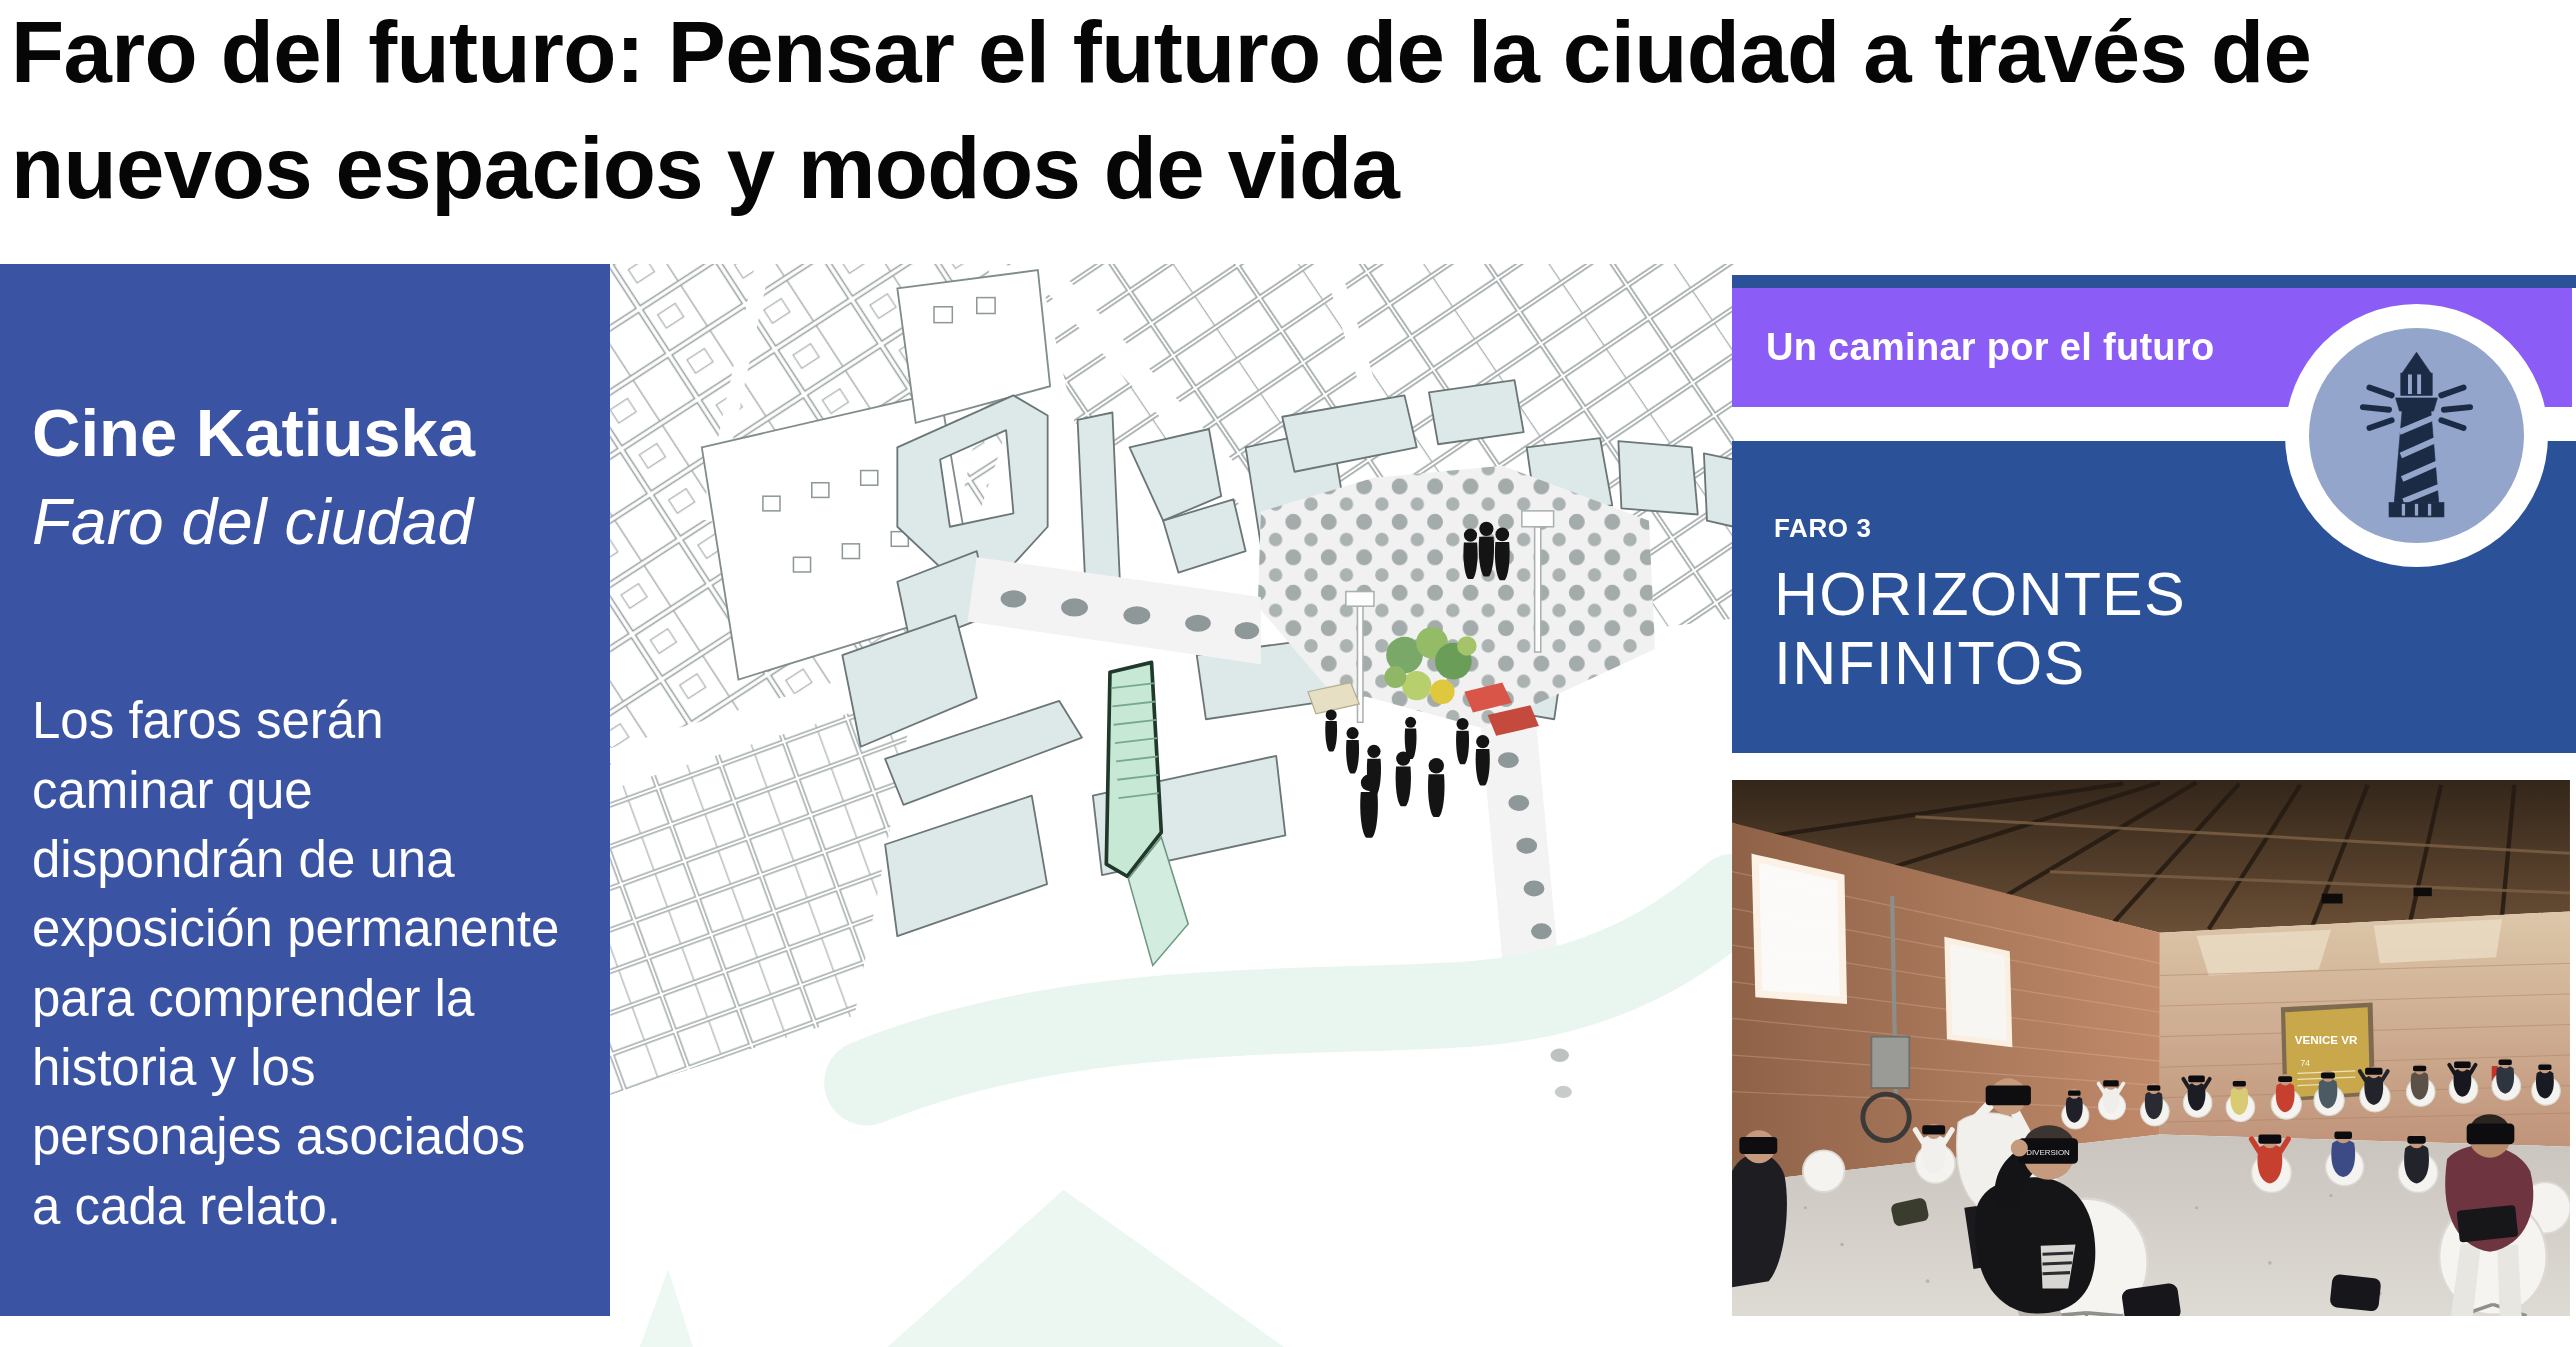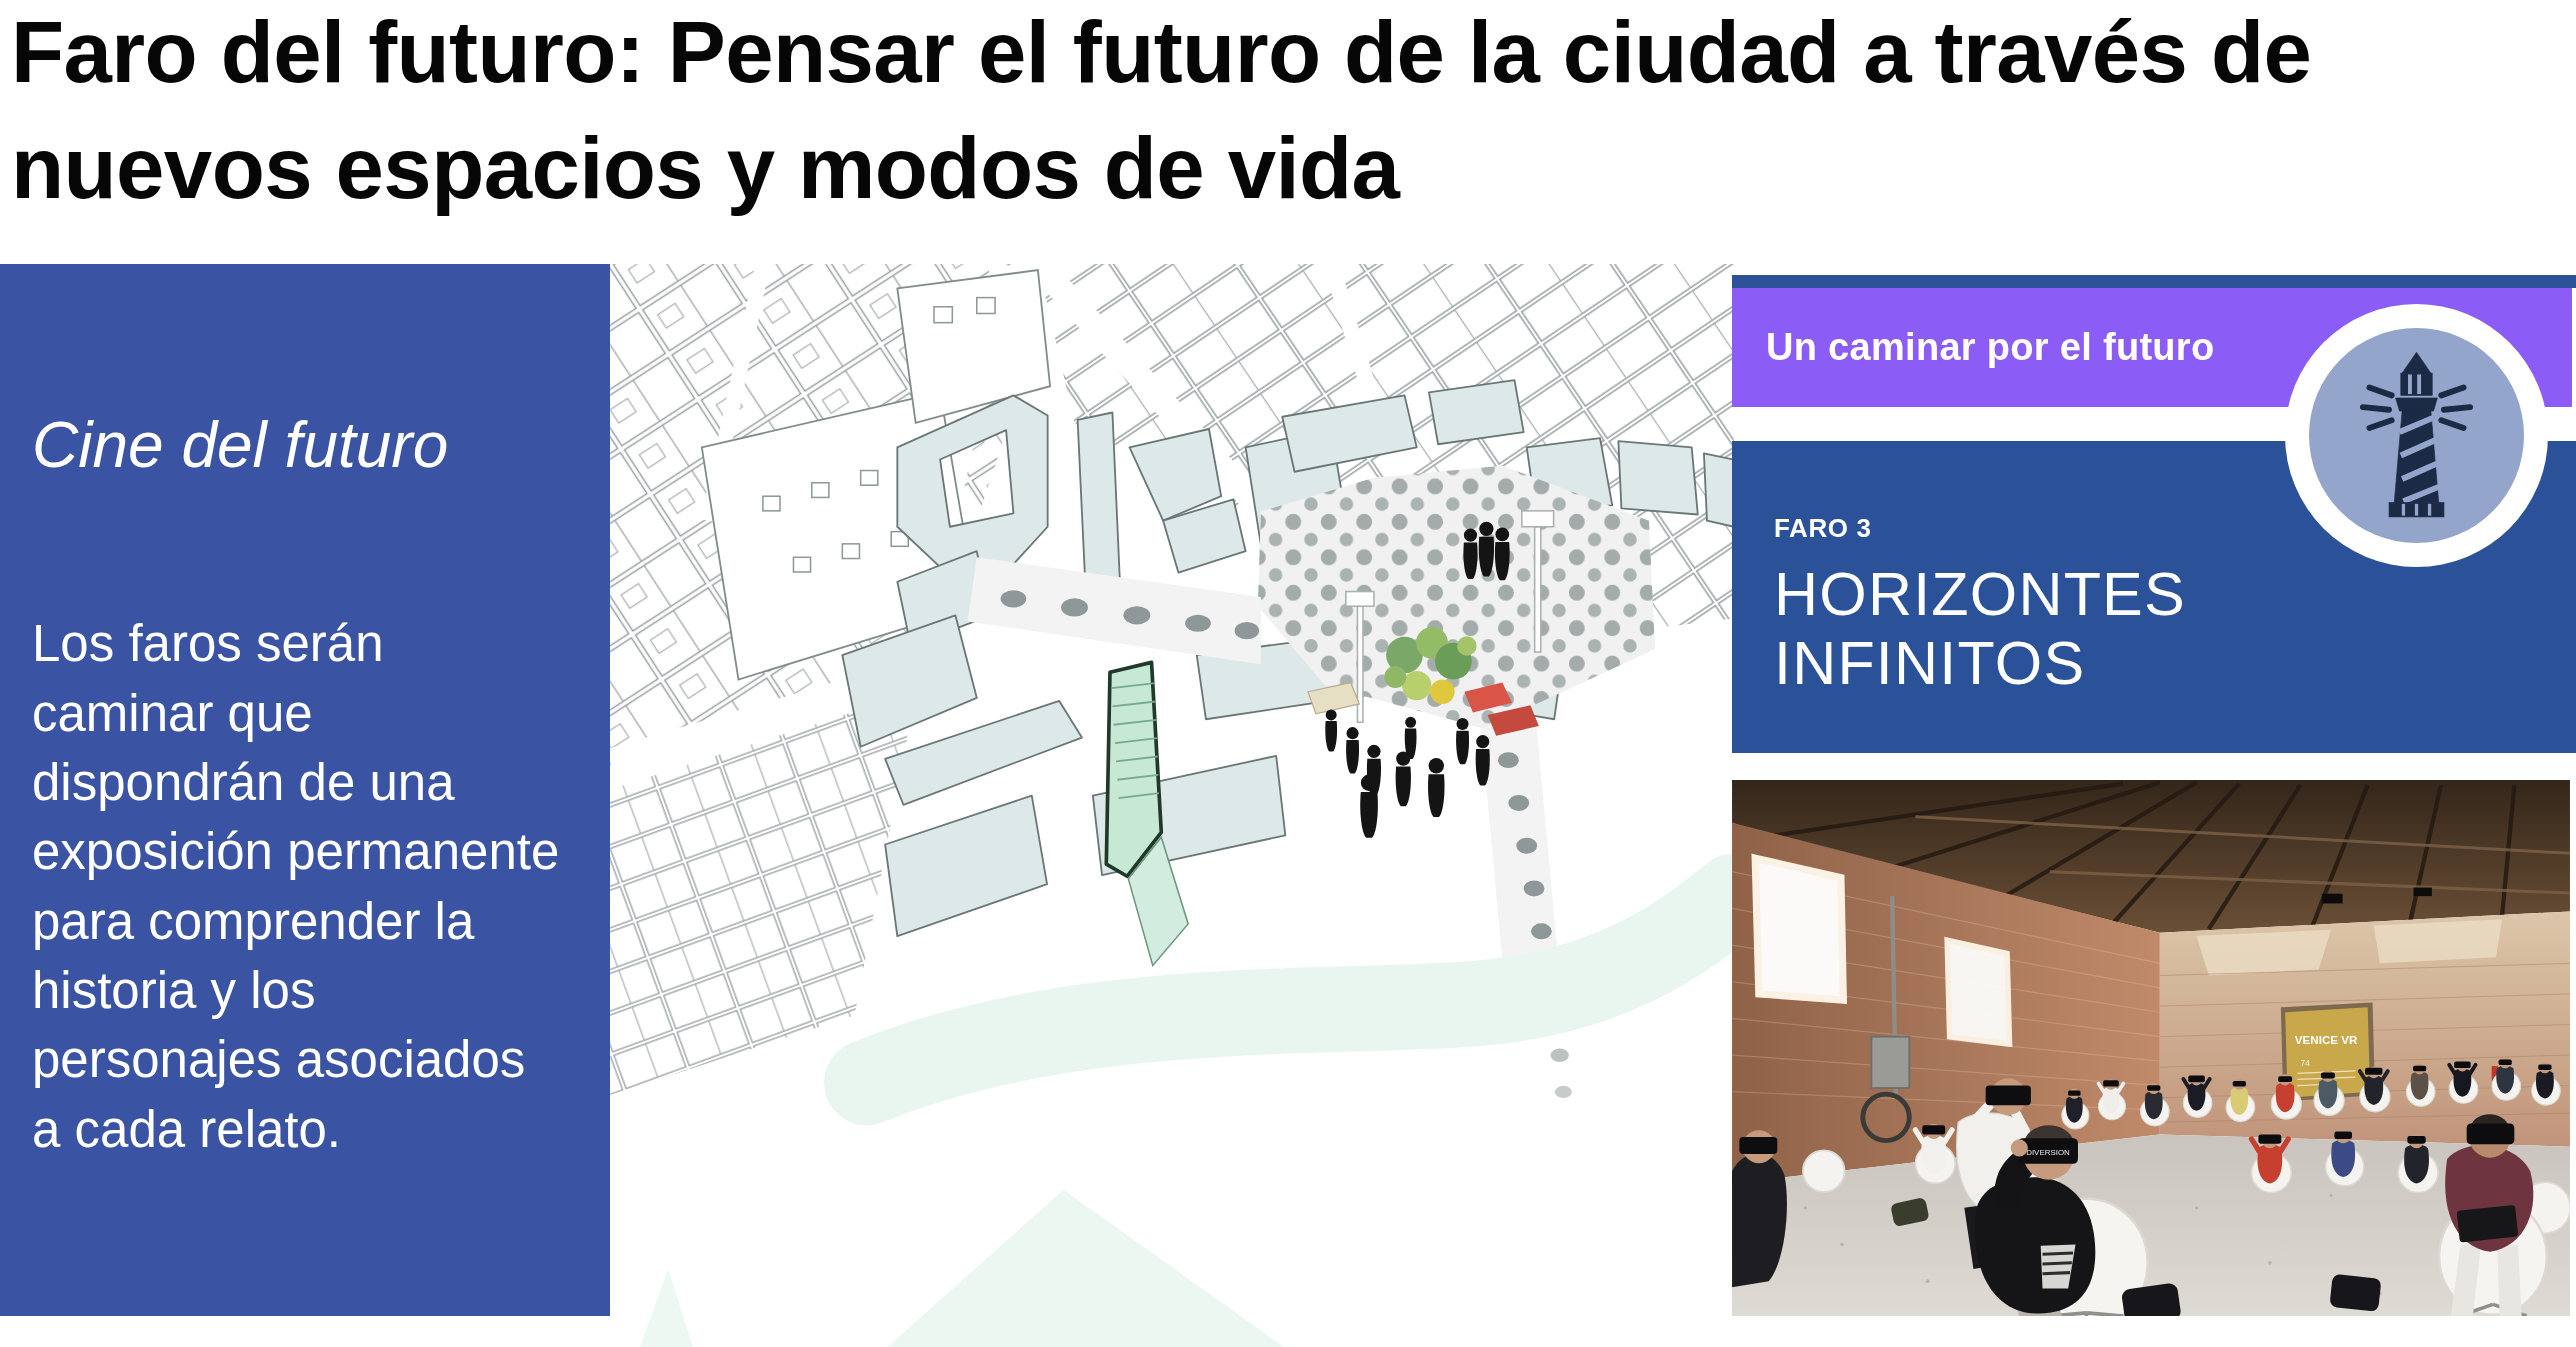--- a/index.html
+++ b/index.html
@@ -41,21 +41,22 @@
   #photo{left:1732px;top:780px;width:892px;height:536px;overflow:hidden;}
   #photo svg{display:block;}
 </style>
 </head>
 <body>
 
 <div class="abs prewrap" id="slide-title">Faro del futuro: Pensar el futuro de la ciudad a través de
 nuevos espacios y modos de vida</div>
 
 <div class="abs" id="left-panel">
-  <div class="subtitle">Cine del futuro</div>
+  <div class="heading">Cine Katiuska</div>
+  <div class="subtitle">Faro del ciudad</div>
   <div class="body prewrap">Los faros serán
 caminar que
 dispondrán de una
 exposición permanente
 para comprender la
 historia y los
 personajes asociados
 a cada relato.</div>
 </div>
 

